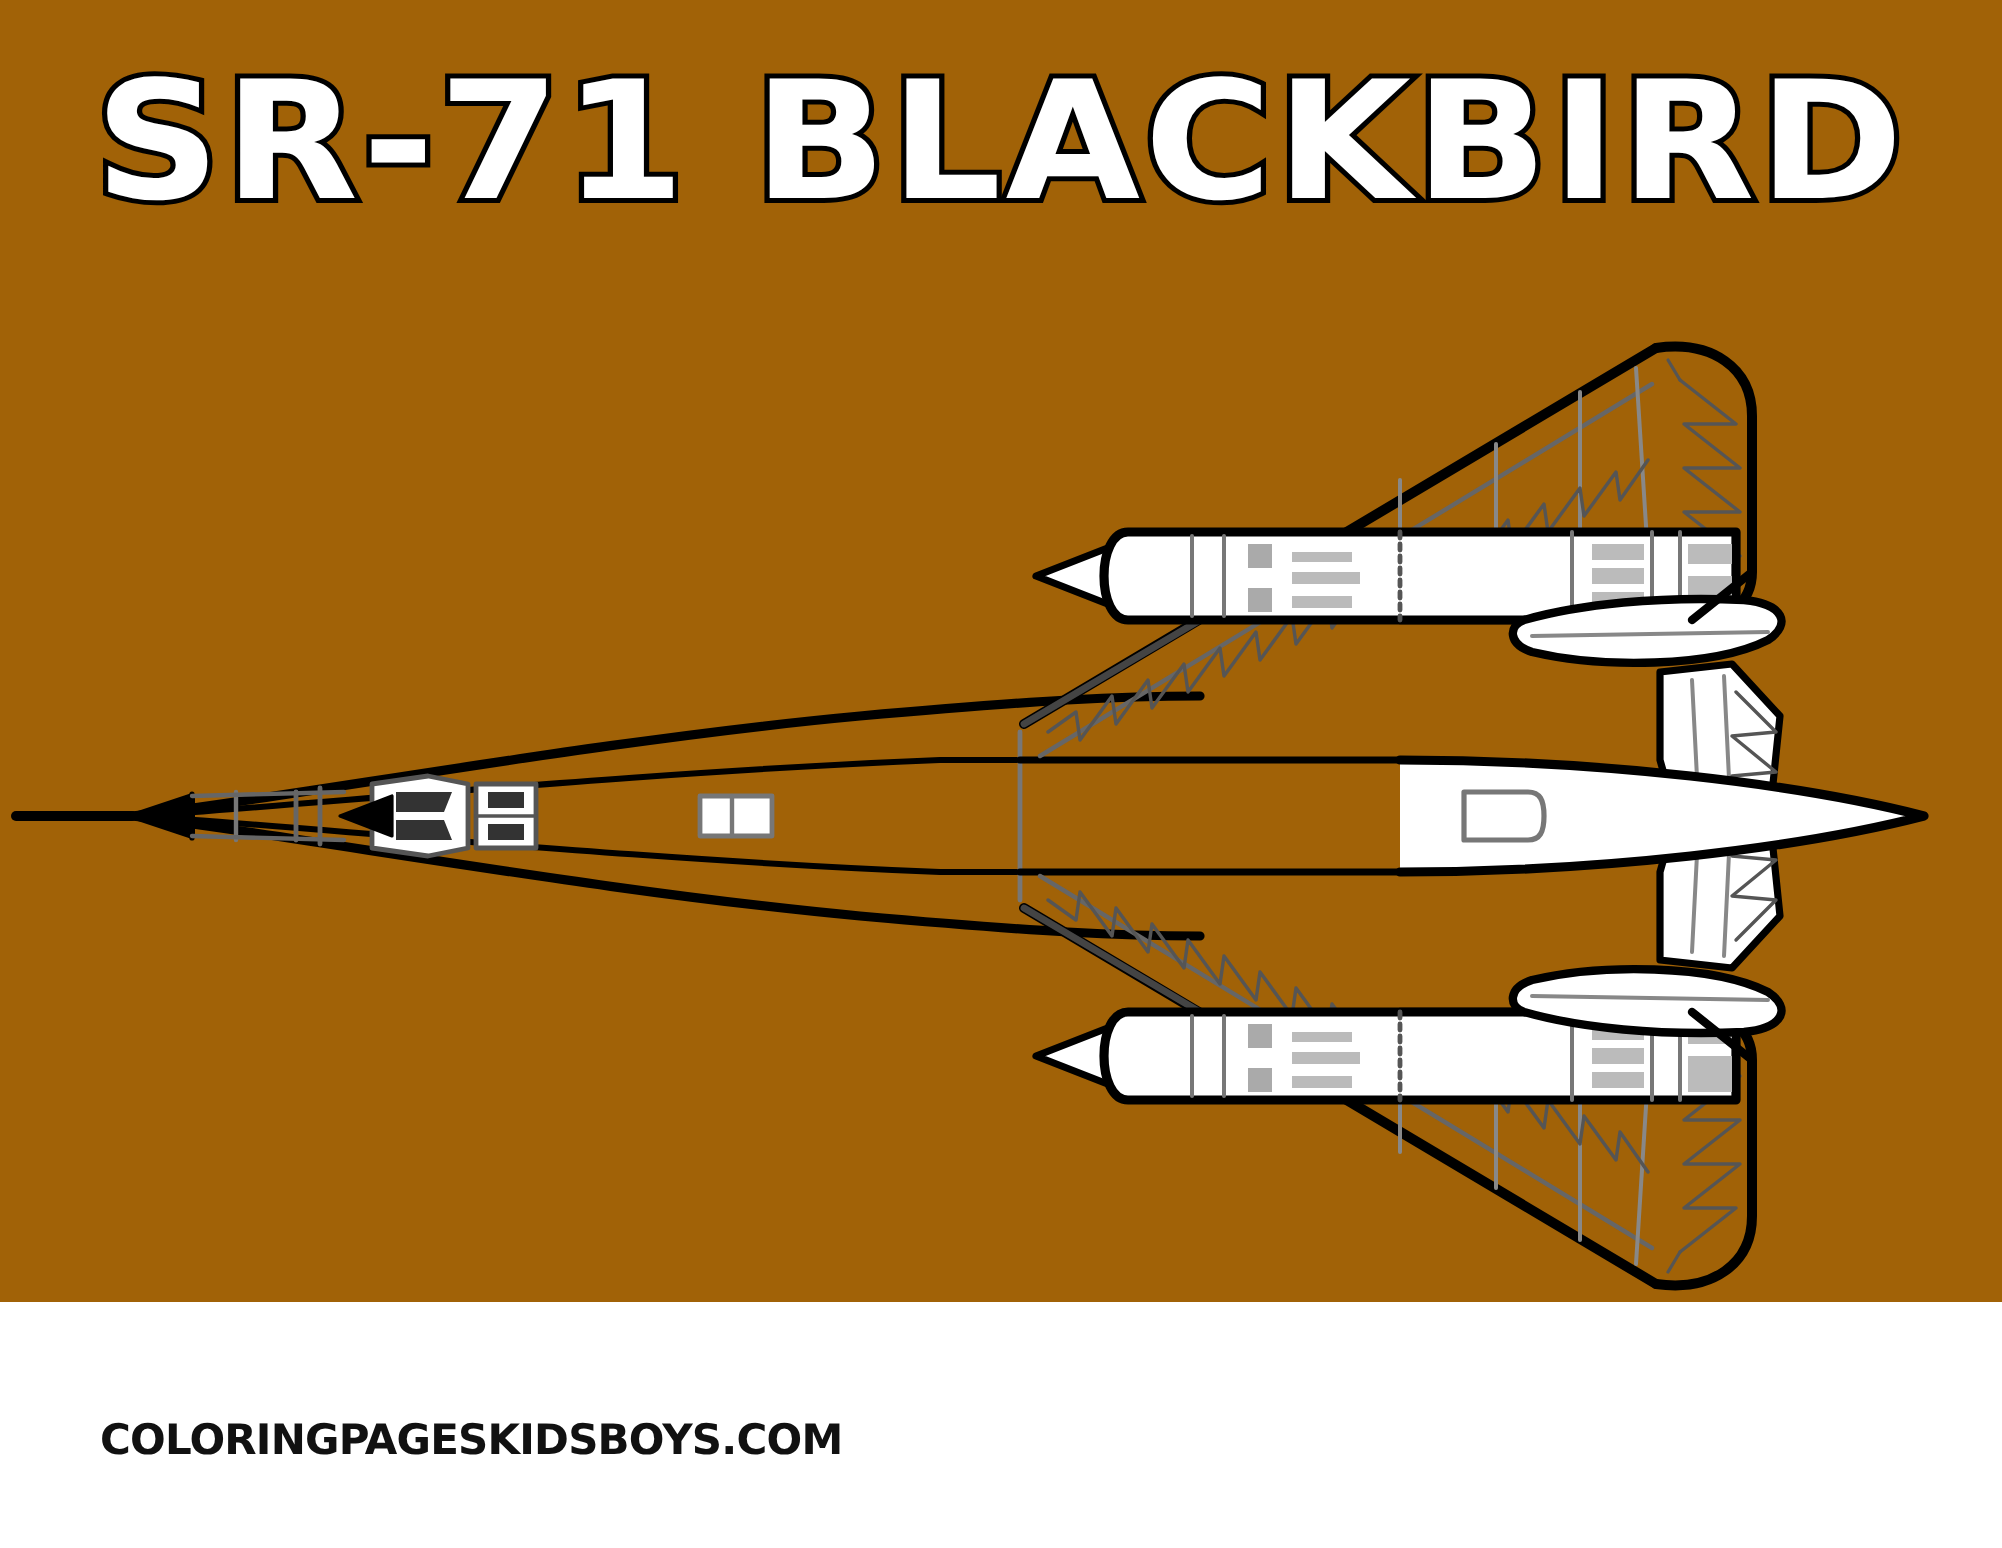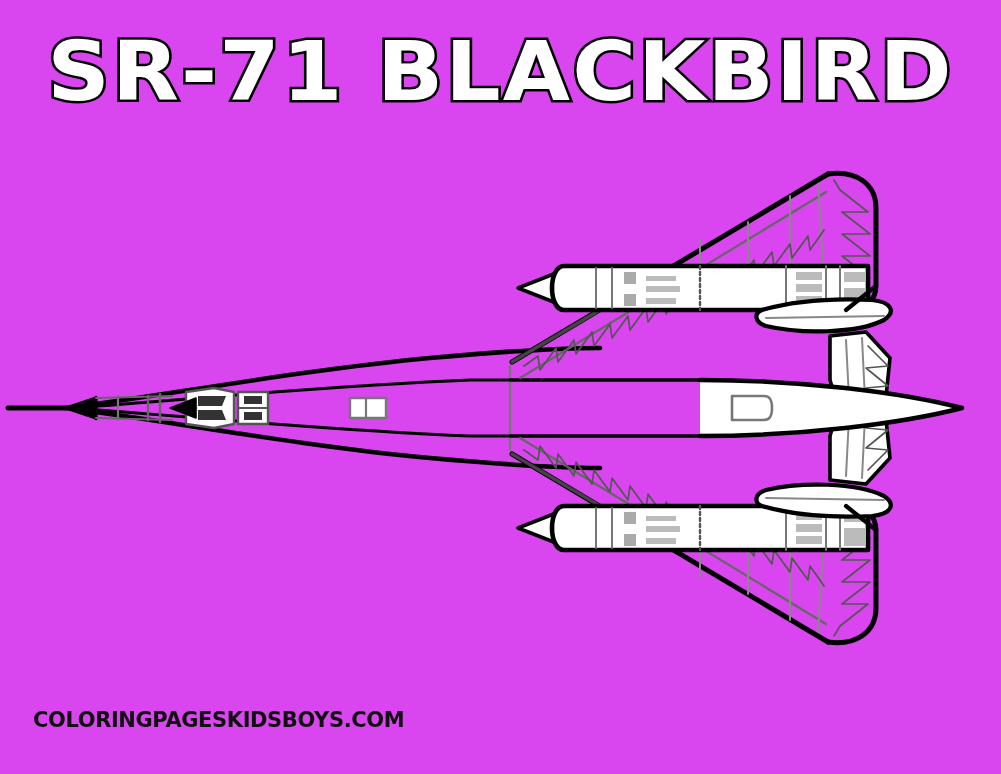--- a/index.html
+++ b/index.html
@@ -11,22 +11,22 @@
   body {
     width: 1001px;
     height: 774px;
     position: relative;
     overflow: hidden;
     font-family: "Liberation Sans", sans-serif;
   }
   #page {
     position: relative;
     width: 1001px;
-    height: 774px;
-    background: #d946ef;
+    height: 651px;
+    background: #a16207;
   }
 
   
   #title-block {
     position: absolute;
     left: 0;
     top: 26px;
     width: 1001px;
     height: 98px;
     text-align: center;
@@ -53,21 +53,21 @@
     left: 0;
     top: 130px;
     width: 1001px;
     height: 540px;
     display: block;
   }
 
   
   #footer-text {
     position: absolute;
-    left: 33px;
+    left: 50px;
     top: 708px;
     font-family: "DejaVu Sans", sans-serif;
     font-size: 21px;
     font-weight: bold;
     letter-spacing: -0.4px;
     color: #111111;
     white-space: nowrap;
   }
 </style>
 </head>

